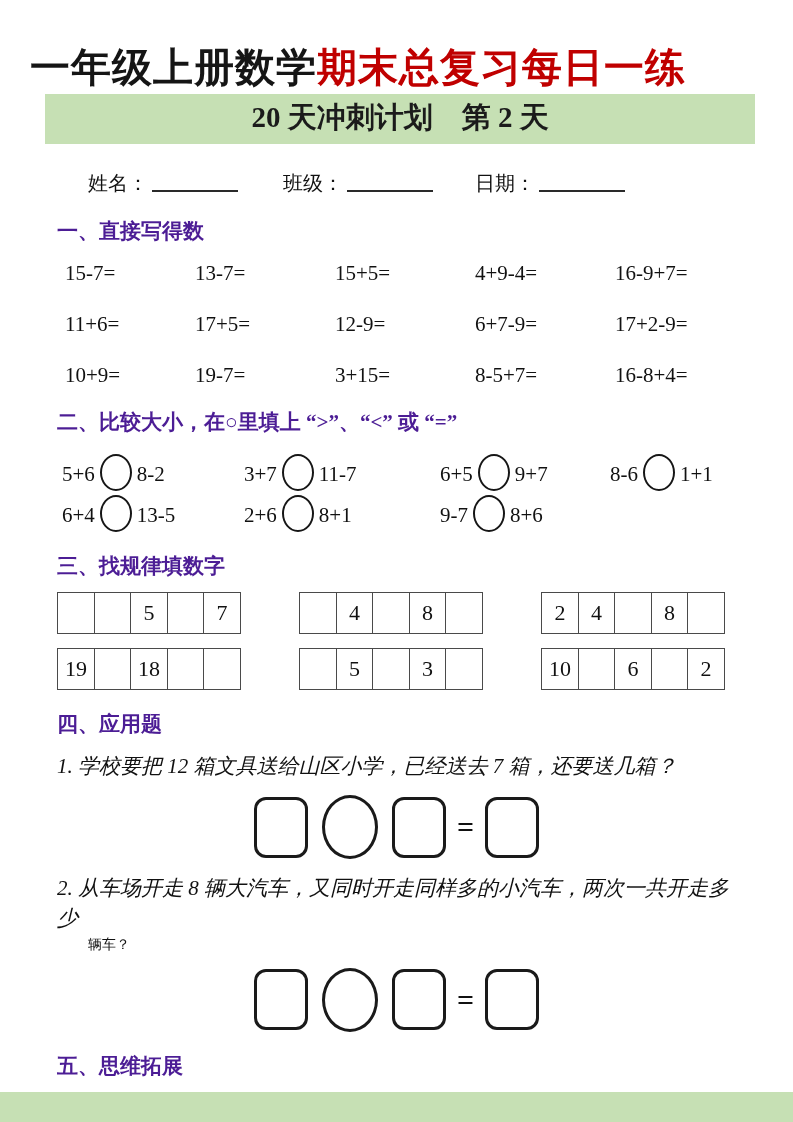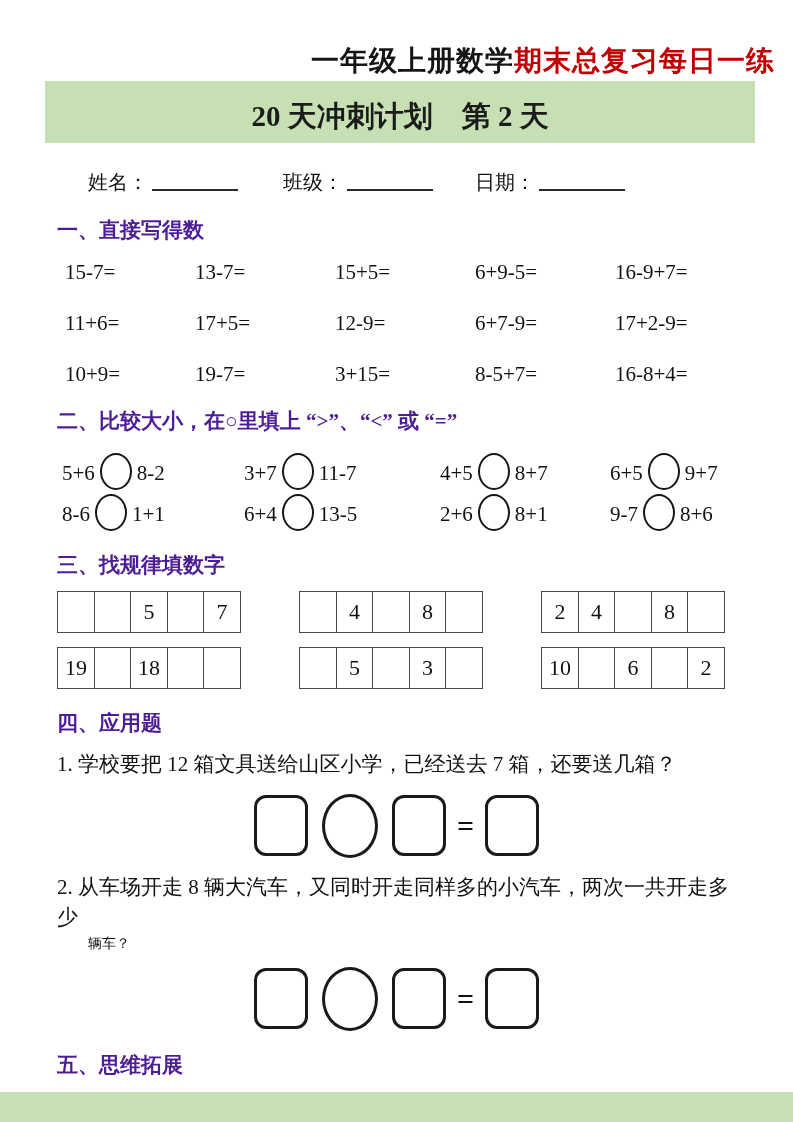--- a/index.html
+++ b/index.html
@@ -1,23 +1,23 @@
 <!DOCTYPE html>
 <html><head>
 <meta charset="utf-8">
 <style>
   html,body{margin:0;padding:0;background:#ffffff;}
   .page{width:793px;height:1122px;position:relative;background:#ffffff;overflow:hidden;
         font-family:"Liberation Serif","DejaVu Serif",serif;color:#111;}
-  .title{margin:46px 18px 0 30px;text-align:right;font-size:28px;font-weight:bold;
+  .title{margin:46px 18px 0 30px;text-align:left;font-size:40px;font-weight:bold;
          letter-spacing:1px;white-space:nowrap;line-height:1.1;}
   .t-black{color:#151515;}
   .t-red{color:#c00000;}
   .banner{margin:4px 38px 0 45px;background:#c6e0b4;text-align:center;
-          font-size:29px;font-weight:bold;padding:16px 0 6px 0;color:#1b1b1b;}
+          font-size:29px;font-weight:bold;padding:4px 0 6px 0;color:#1b1b1b;}
   .info-row{margin:26px 0 0 88px;font-size:20px;display:flex;}
   .info-item{display:inline-block;}
   .info-item.w1{width:192px;}
   .info-item.w2{width:195px;}
   .blank{display:inline-block;width:86px;height:18px;border-bottom:2px solid #2a2a2a;
          vertical-align:-2px;margin-left:4px;}
   h2.section{color:#4c1d95;font-size:21px;font-weight:bold;margin:22px 0 0 57px;line-height:1.15;}
   .calc-grid{margin:18px 12px 0 65px;display:grid;
              grid-template-columns:130px 140px 140px 140px 1fr;row-gap:26px;
              font-size:21px;}
@@ -26,21 +26,21 @@
             font-size:21px;align-items:center;}
   .cmp-item{white-space:nowrap;}
   .circle{display:inline-block;width:28px;height:33px;border:2px solid #161616;
           border-radius:50%;vertical-align:-10px;margin:0 5px;background:#fff;}
   .trow{display:flex;margin:14px 0 0 57px;}
   .ntable{display:flex;margin-right:58px;}
   .ntable:last-child{margin-right:0;}
   .cell{width:36px;height:40px;border:1.5px solid #4a4a4a;margin-left:-1.5px;
         text-align:center;line-height:40px;font-size:22px;background:#fff;}
   .cell:first-child{margin-left:0;}
-  .wp{margin:14px 60px 0 57px;font-size:21px;line-height:1.45;}
+  .wp{margin:14px 60px 0 57px;font-size:21px;line-height:1.45;font-style:italic;}
   .wp-indent{margin:2px 60px 0 88px;font-size:14px;}
   .shapes{display:flex;justify-content:center;align-items:center;margin-top:14px;}
   .rsq{width:48px;height:55px;border:3px solid #1a1a1a;border-radius:12px;margin:0 7px;background:#fff;}
   .oval{width:50px;height:58px;border:3px solid #1a1a1a;border-radius:50%;margin:0 7px;background:#fff;}
   .eq{font-size:30px;font-weight:bold;margin:0 4px;}
   .bottom-bar{position:absolute;left:0;right:0;bottom:0;height:30px;background:#c6e0b4;}
 </style>
 </head>
 <body>
 
@@ -54,39 +54,38 @@
     <span class="info-item w2"><span>姓名：</span><span class="blank"></span></span>
     <span class="info-item w1"><span>班级：</span><span class="blank"></span></span>
     <span class="info-item"><span>日期：</span><span class="blank"></span></span>
   </div>
 
   <h2 class="section">一、直接写得数</h2>
   <div class="calc-grid">
     <span>15-7=</span>
     <span>13-7=</span>
     <span>15+5=</span>
-    <span>6+9-5=</span>
+    <span>4+9-4=</span>
     <span>16-9+7=</span>
     <span>11+6=</span>
     <span>17+5=</span>
     <span>12-9=</span>
     <span>6+7-9=</span>
     <span>17+2-9=</span>
     <span>10+9=</span>
     <span>19-7=</span>
     <span>3+15=</span>
     <span>8-5+7=</span>
     <span>16-8+4=</span>
   </div>
 
   <h2 class="section">二、比较大小，在○里填上 “&gt;”、“&lt;” 或 “=”</h2>
   <div class="cmp-grid">
     <span class="cmp-item"><span>5+6</span><span class="circle"></span><span>8-2</span></span>
     <span class="cmp-item"><span>3+7</span><span class="circle"></span><span>11-7</span></span>
-    <span class="cmp-item"><span>4+5</span><span class="circle"></span><span>8+7</span></span>
     <span class="cmp-item"><span>6+5</span><span class="circle"></span><span>9+7</span></span>
     <span class="cmp-item"><span>8-6</span><span class="circle"></span><span>1+1</span></span>
     <span class="cmp-item"><span>6+4</span><span class="circle"></span><span>13-5</span></span>
     <span class="cmp-item"><span>2+6</span><span class="circle"></span><span>8+1</span></span>
     <span class="cmp-item"><span>9-7</span><span class="circle"></span><span>8+6</span></span>
   </div>
 
   <h2 class="section">三、找规律填数字</h2>
   <div class="trow">
     <span class="ntable">

